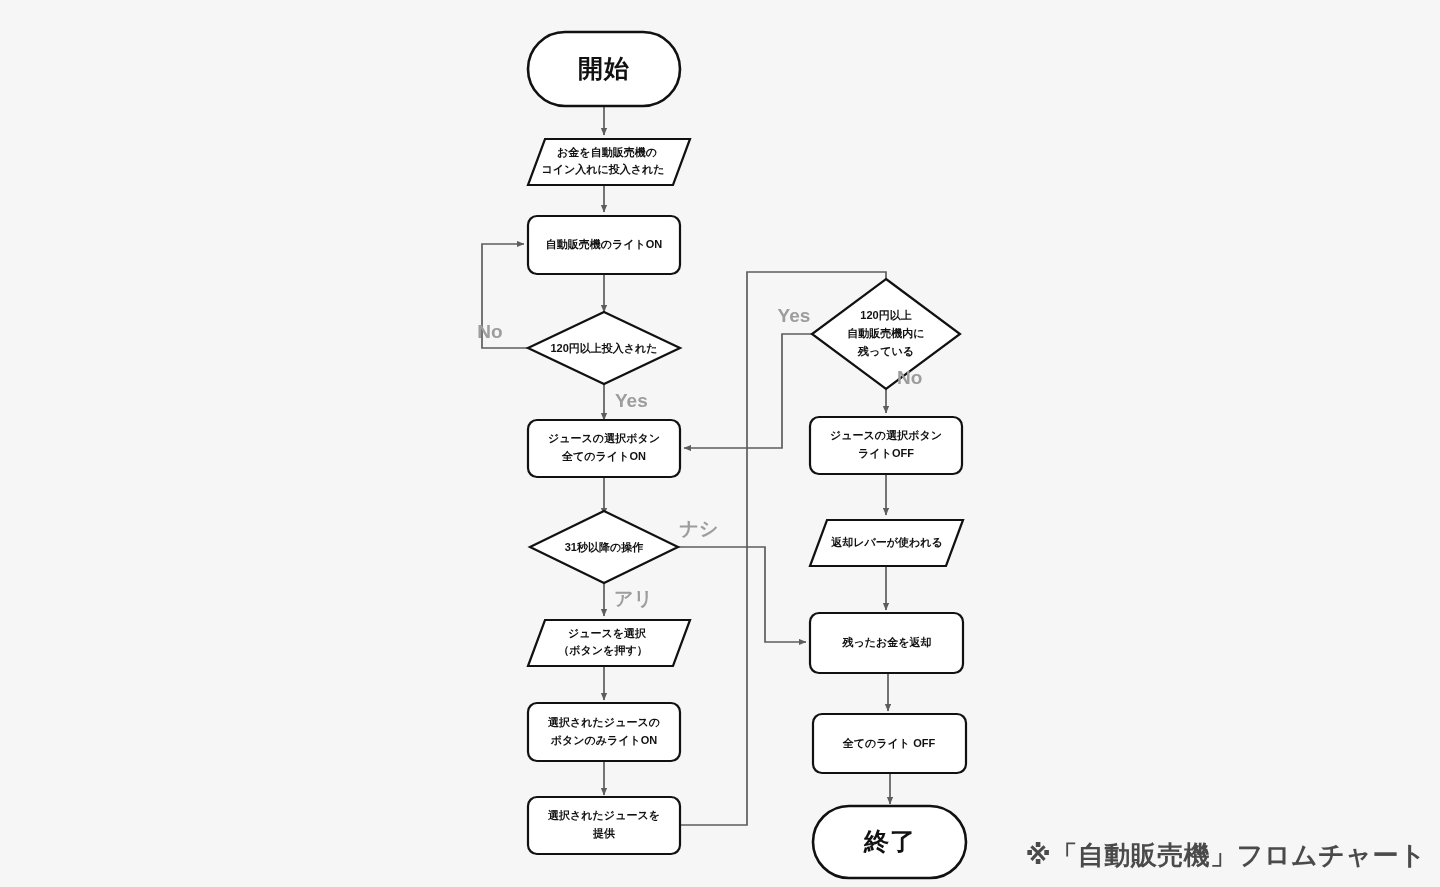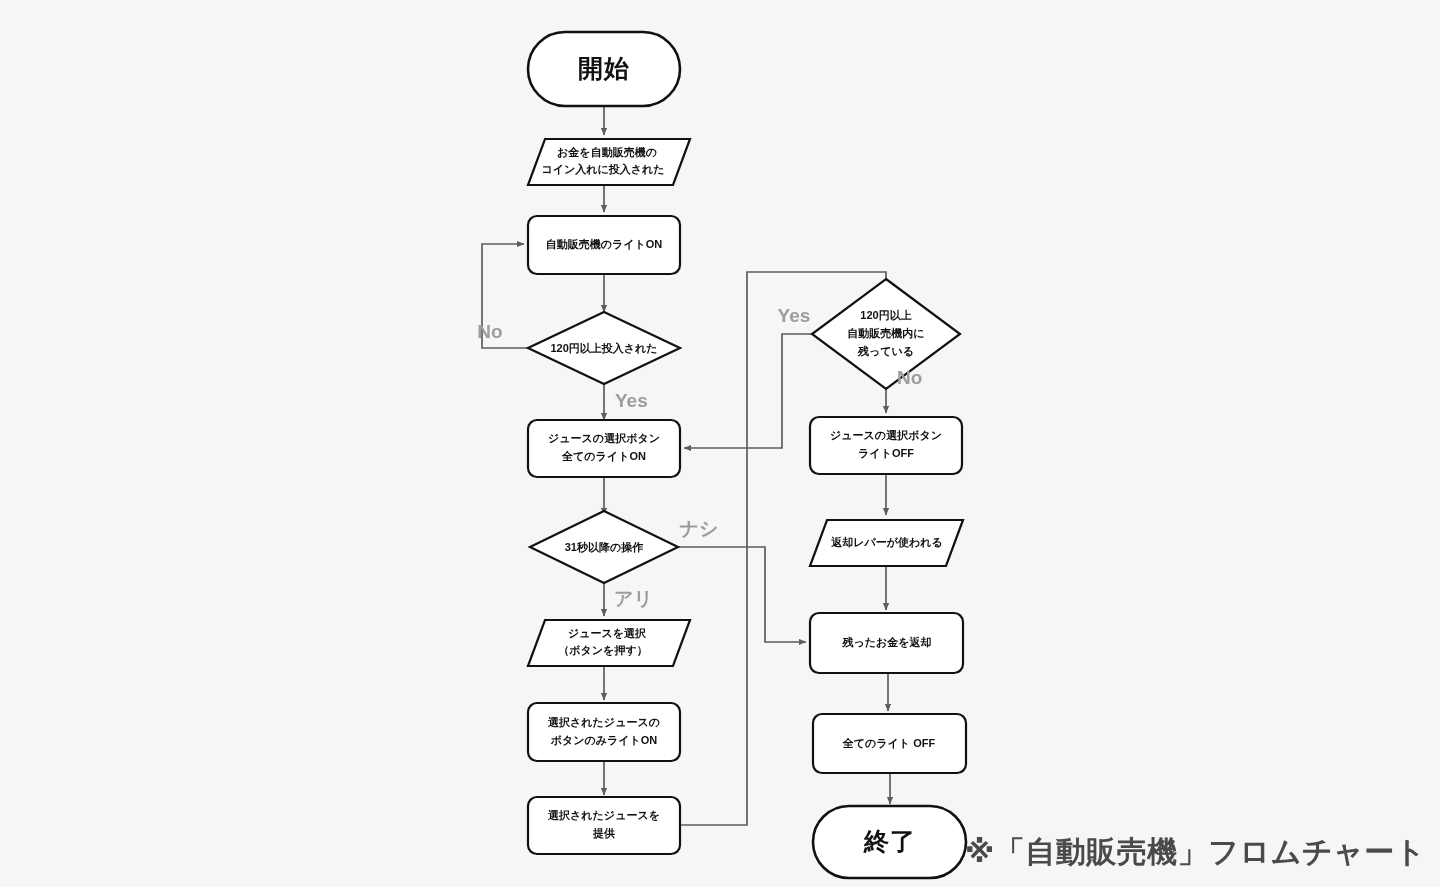--- a/index.html
+++ b/index.html
@@ -63,21 +63,21 @@
     font-size: 19px;
     font-weight: 700;
     fill: #9d9d9d;
     dominant-baseline: middle;
   }
   .caption {
     position: absolute;
     right: 14px;
     bottom: 14px;
     font-family: "Liberation Sans", "DejaVu Sans", sans-serif;
-    font-size: 30px;
+    font-size: 26px;
     font-weight: 700;
     color: #4a4a4a;
     letter-spacing: 0.5px;
     white-space: nowrap;
   }
 </style>
 </head>
 <body>
 
 <div id="flow-canvas">

